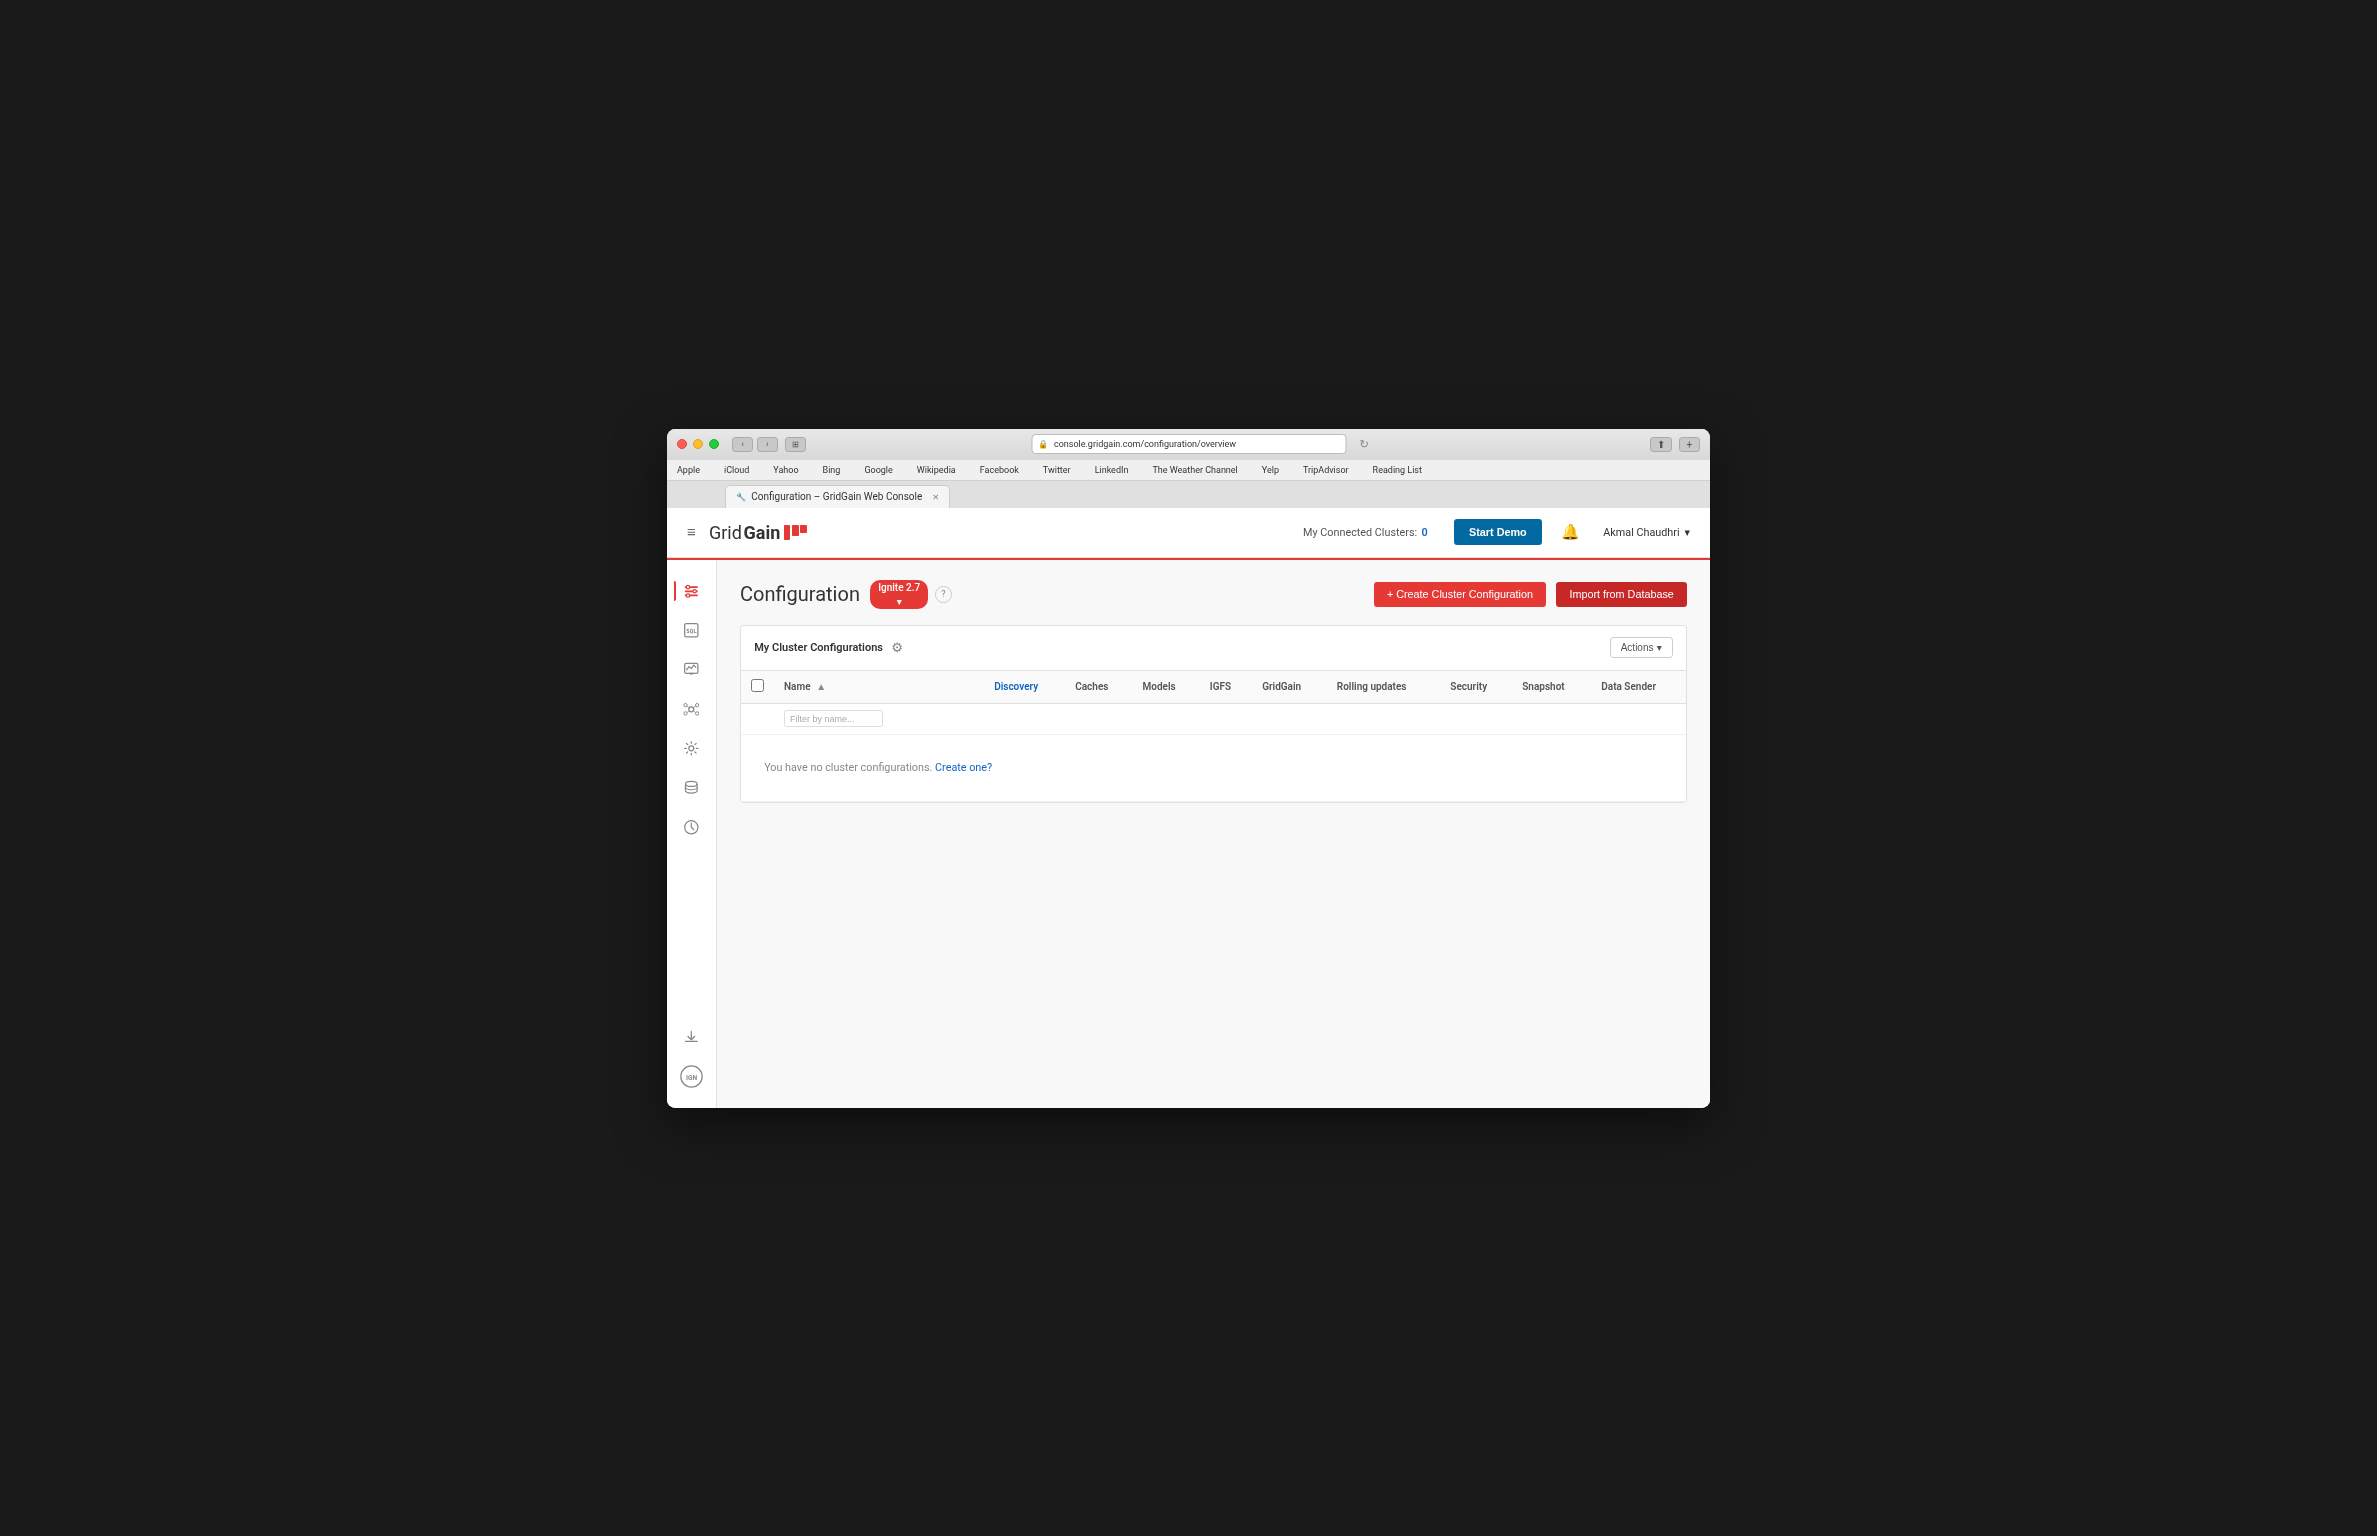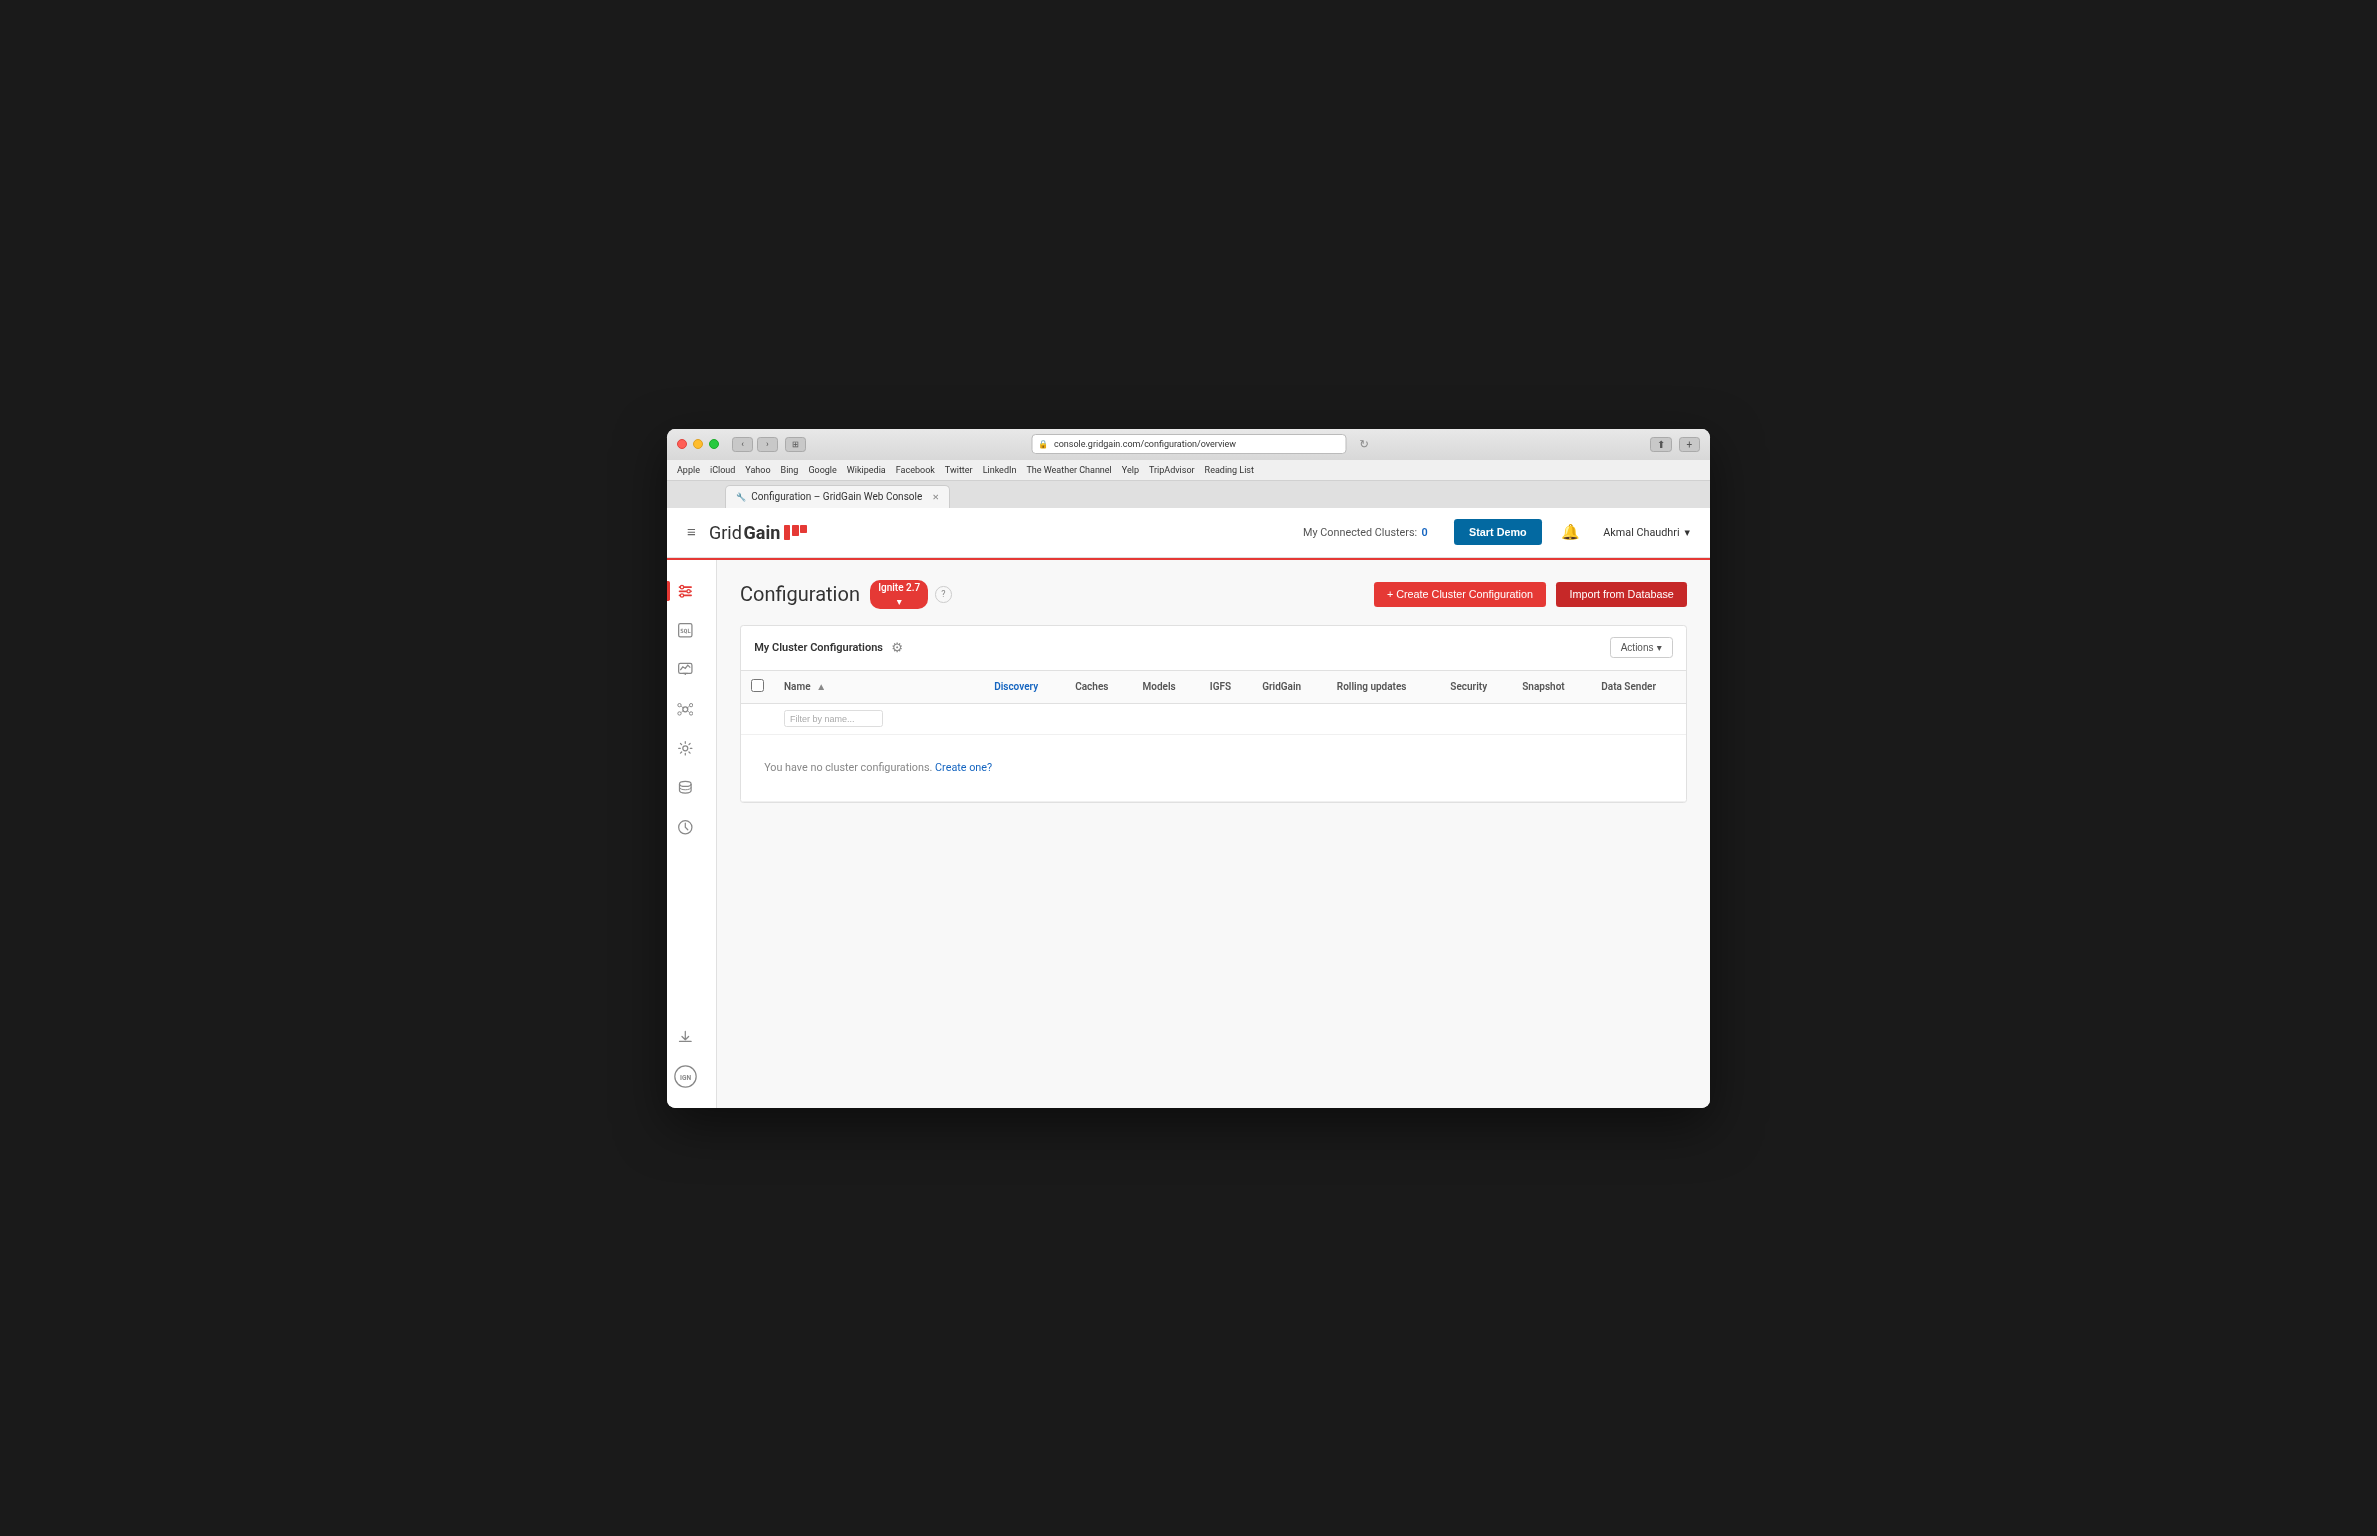--- a/index.html
+++ b/index.html
@@ -129,21 +129,21 @@
     }
 
     
     .bookmarks-bar {
       background: #f0f0f0;
       border-bottom: 0.8px solid #d0d0d0;
       height: 21.5px;
       display: flex;
       align-items: center;
       padding: 0 10px;
-      gap: 10px;
+      gap: 24px;
       font-size: 9px;
       color: #333;
     }
     .bookmark-item { cursor: pointer; }
 
     
     .tab-bar {
       background: #e0e0e0;
       height: 26.5px;
       display: flex;
@@ -249,21 +249,21 @@
       min-height: 414px;
     }
 
     
     .sidebar {
       width: 50px;
       background: #fff;
       border-right: 0.8px solid #e0e0e0;
       display: flex;
       flex-direction: column;
-      align-items: flex-start;
+      align-items: center;
       padding: 13.2px 0;
       gap: 3.3px;
     }
     .sidebar-item {
       width: 36px;
       height: 36px;
       display: flex;
       align-items: center;
       justify-content: center;
       border-radius: 5px;

